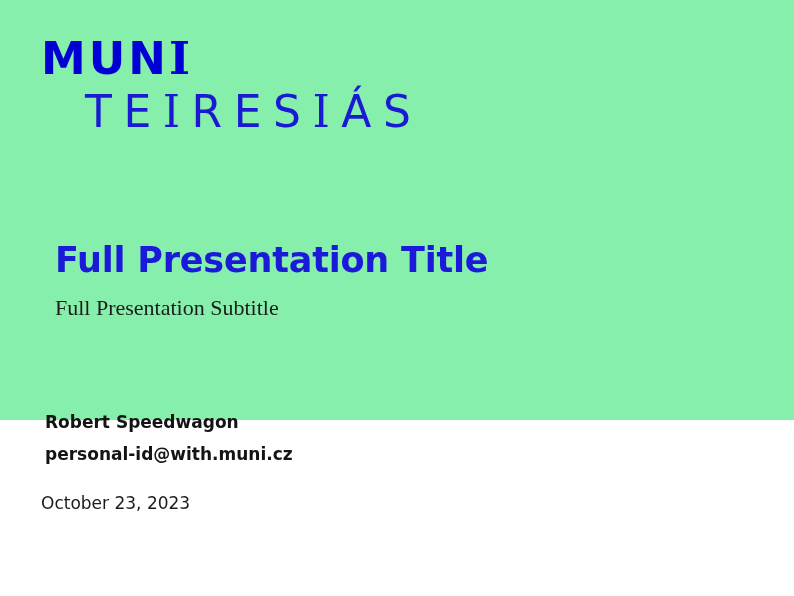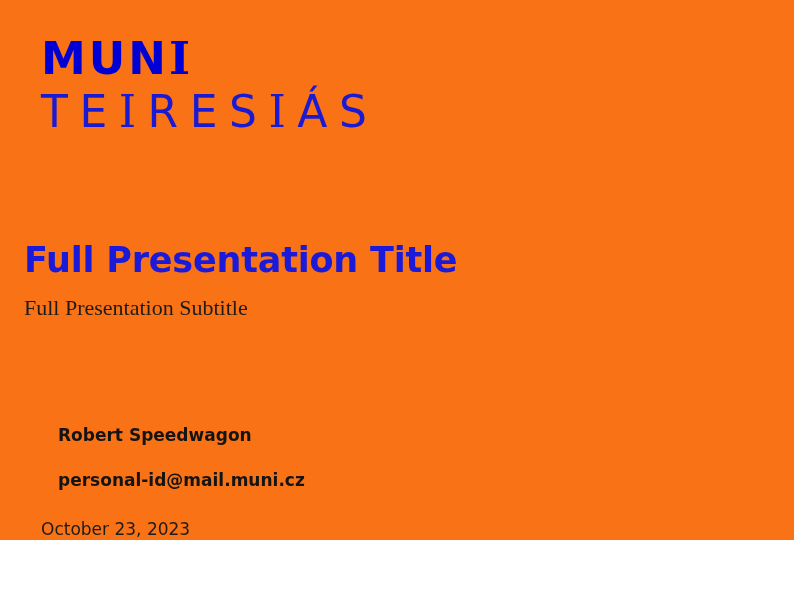--- a/index.html
+++ b/index.html
@@ -12,22 +12,22 @@
     width: 794px;
     height: 596px;
     background: #ffffff;
     font-family: "DejaVu Sans", "Liberation Sans", sans-serif;
     overflow: hidden;
   }
 
   .slide {
     position: relative;
     width: 794px;
-    height: 540px;
-    background: #f97316;
+    height: 420px;
+    background: #86efac;
     box-sizing: border-box;
   }
 
   
   .logo-block {
     position: absolute;
     left: 41px;
     top: 36px;
     line-height: 1;
     user-select: none;
@@ -53,31 +53,32 @@
   .logo-teiresias {
     font-family: "DejaVu Sans", "Liberation Sans", sans-serif;
     font-weight: normal;
     font-size: 44px;
     letter-spacing: 11.5px;
     color: #1a1ad2;
     line-height: 1;
     display: block;
     margin-top: 8px;
     height: 46px;
+    margin-left: 44px;
   }
 
   .logo-teiresias .serif-i {
     font-family: "DejaVu Serif", "Liberation Serif", serif;
     font-weight: normal;
   }
 
   
   .title-area {
     position: absolute;
-    left: 24px;
+    left: 55px;
     top: 240px;
     width: 700px;
   }
 
   .presentation-title {
     font-family: "DejaVu Sans", "Liberation Sans", sans-serif;
     font-weight: bold;
     font-size: 35px;
     line-height: 1.18;
     color: #1a1ad8;
@@ -102,21 +103,21 @@
     width: 720px;
   }
 
   .author-name,
   .author-email {
     font-family: "DejaVu Sans", "Liberation Sans", sans-serif;
     font-weight: bold;
     font-size: 17px;
     line-height: 1.62;
     color: #141414;
-    margin: 17px;
+    margin: 4px;
     white-space: nowrap;
   }
 
   .affiliation {
     font-family: "DejaVu Sans", "Liberation Sans", sans-serif;
     font-weight: normal;
     font-size: 16px;
     line-height: 1.3;
     color: #1c1c1c;
     margin: 28px 0 0 0;
@@ -142,17 +143,17 @@
     <span class="logo-teiresias"><span>TE</span><span class="serif-i">I</span><span>RES</span><span class="serif-i">I</span><span>ÁS</span></span>
   </div>
 
   <div class="title-area">
     <h1 class="presentation-title">Full Presentation Title</h1>
     <p class="presentation-subtitle">Full Presentation Subtitle</p>
   </div>
 
   <div class="meta-area">
     <p class="author-name">Robert Speedwagon</p>
-    <p class="author-email">personal-id@mail.muni.cz</p>
+    <p class="author-email">personal-id@with.muni.cz</p>
     <p class="date-line">October 23, 2023</p>
   </div>
 
 </div>
 
 </body></html>

